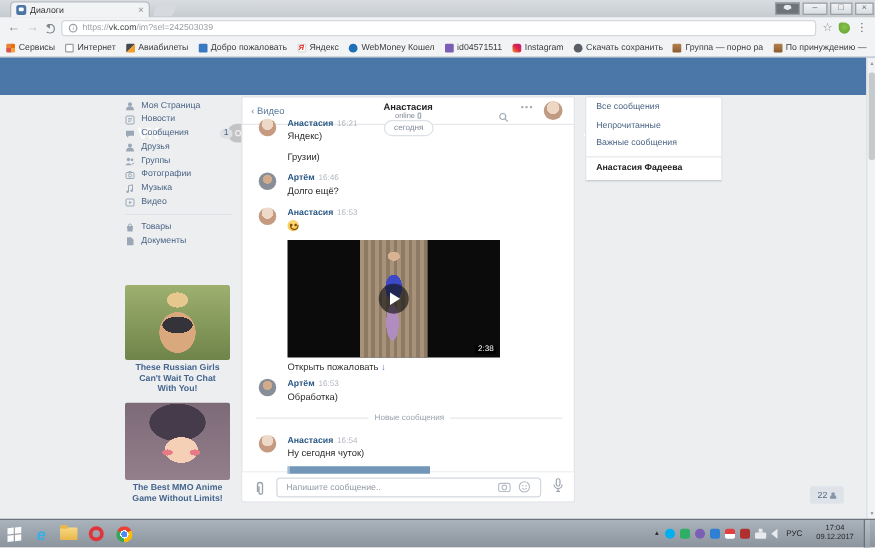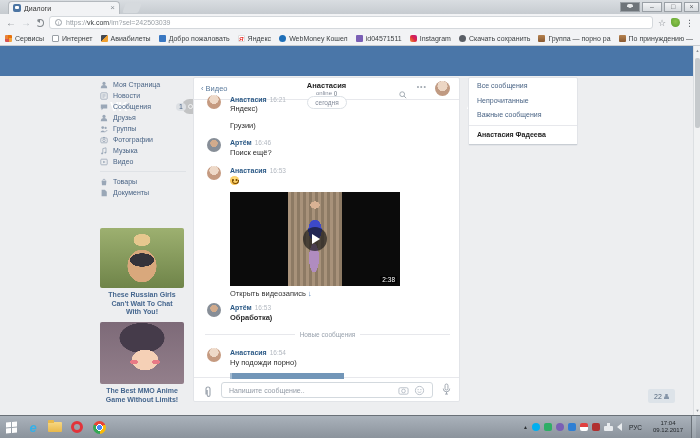--- a/index.html
+++ b/index.html
@@ -420,46 +420,46 @@
 
   <div class="abs datepill">сегодня</div>
 
   <div class="abs ava ava-a" style="left:207px;top:95px;"></div>
   <div class="abs msgname" style="left:230px;top:96px;"><span>Анастасия</span><span class="msgtime">16:21</span></div>
   <div class="abs msgtext" style="left:230px;top:104px;">Яндекс)</div>
   <div class="abs msgtext" style="left:230px;top:121px;">Грузии)</div>
 
   <div class="abs ava ava-b" style="left:207px;top:138px;"></div>
   <div class="abs msgname" style="left:230px;top:139px;"><span>Артём</span><span class="msgtime">16:46</span></div>
-  <div class="abs msgtext" style="left:230px;top:148px;">Поиск ещё?</div>
+  <div class="abs msgtext" style="left:230px;top:148px;">Долго ещё?</div>
 
   <div class="abs ava ava-a" style="left:207px;top:166px;"></div>
   <div class="abs msgname" style="left:230px;top:167px;"><span>Анастасия</span><span class="msgtime">16:53</span></div>
   <div class="abs smiley" style="left:230px;top:176px;"></div>
 
   <div class="abs video">
     <div class="vid-fig"></div>
     <div class="vid-play"></div>
     <div class="vid-dur">2:38</div>
   </div>
-  <div class="abs openvideo"><span>Открыть видеозапись</span> <b>↓</b></div>
+  <div class="abs openvideo"><span>Открыть пожаловать</span> <b>↓</b></div>
 
   <div class="abs ava ava-b" style="left:207px;top:303px;"></div>
   <div class="abs msgname" style="left:230px;top:304px;"><span>Артём</span><span class="msgtime">16:53</span></div>
-  <div class="abs msgtext" style="left:230px;top:313px;font-weight:bold;">Обработка)</div>
+  <div class="abs msgtext" style="left:230px;top:313px;">Обработка)</div>
 
   <div class="abs newmsg">
       <i></i>
       <span>Новые сообщения</span>
       <i></i>
     </div>
 
   <div class="abs ava ava-a" style="left:207px;top:348px;"></div>
   <div class="abs msgname" style="left:230px;top:349px;"><span>Анастасия</span><span class="msgtime">16:54</span></div>
-  <div class="abs msgtext" style="left:230px;top:358px;">Ну подожди порно)</div>
+  <div class="abs msgtext" style="left:230px;top:358px;">Ну сегодня чуток)</div>
 
   <div class="abs bluebar"></div>
 
   <div class="abs filtercard">
     <div class="fitem" style="top:4px;">Все сообщения</div>
     <div class="fitem" style="top:19px;">Непрочитанные</div>
     <div class="fitem" style="top:33px;">Важные сообщения</div>
     <div class="fdivider"></div>
     <div class="fselected">Анастасия Фадеева</div>
     <div class="fselline"></div>

